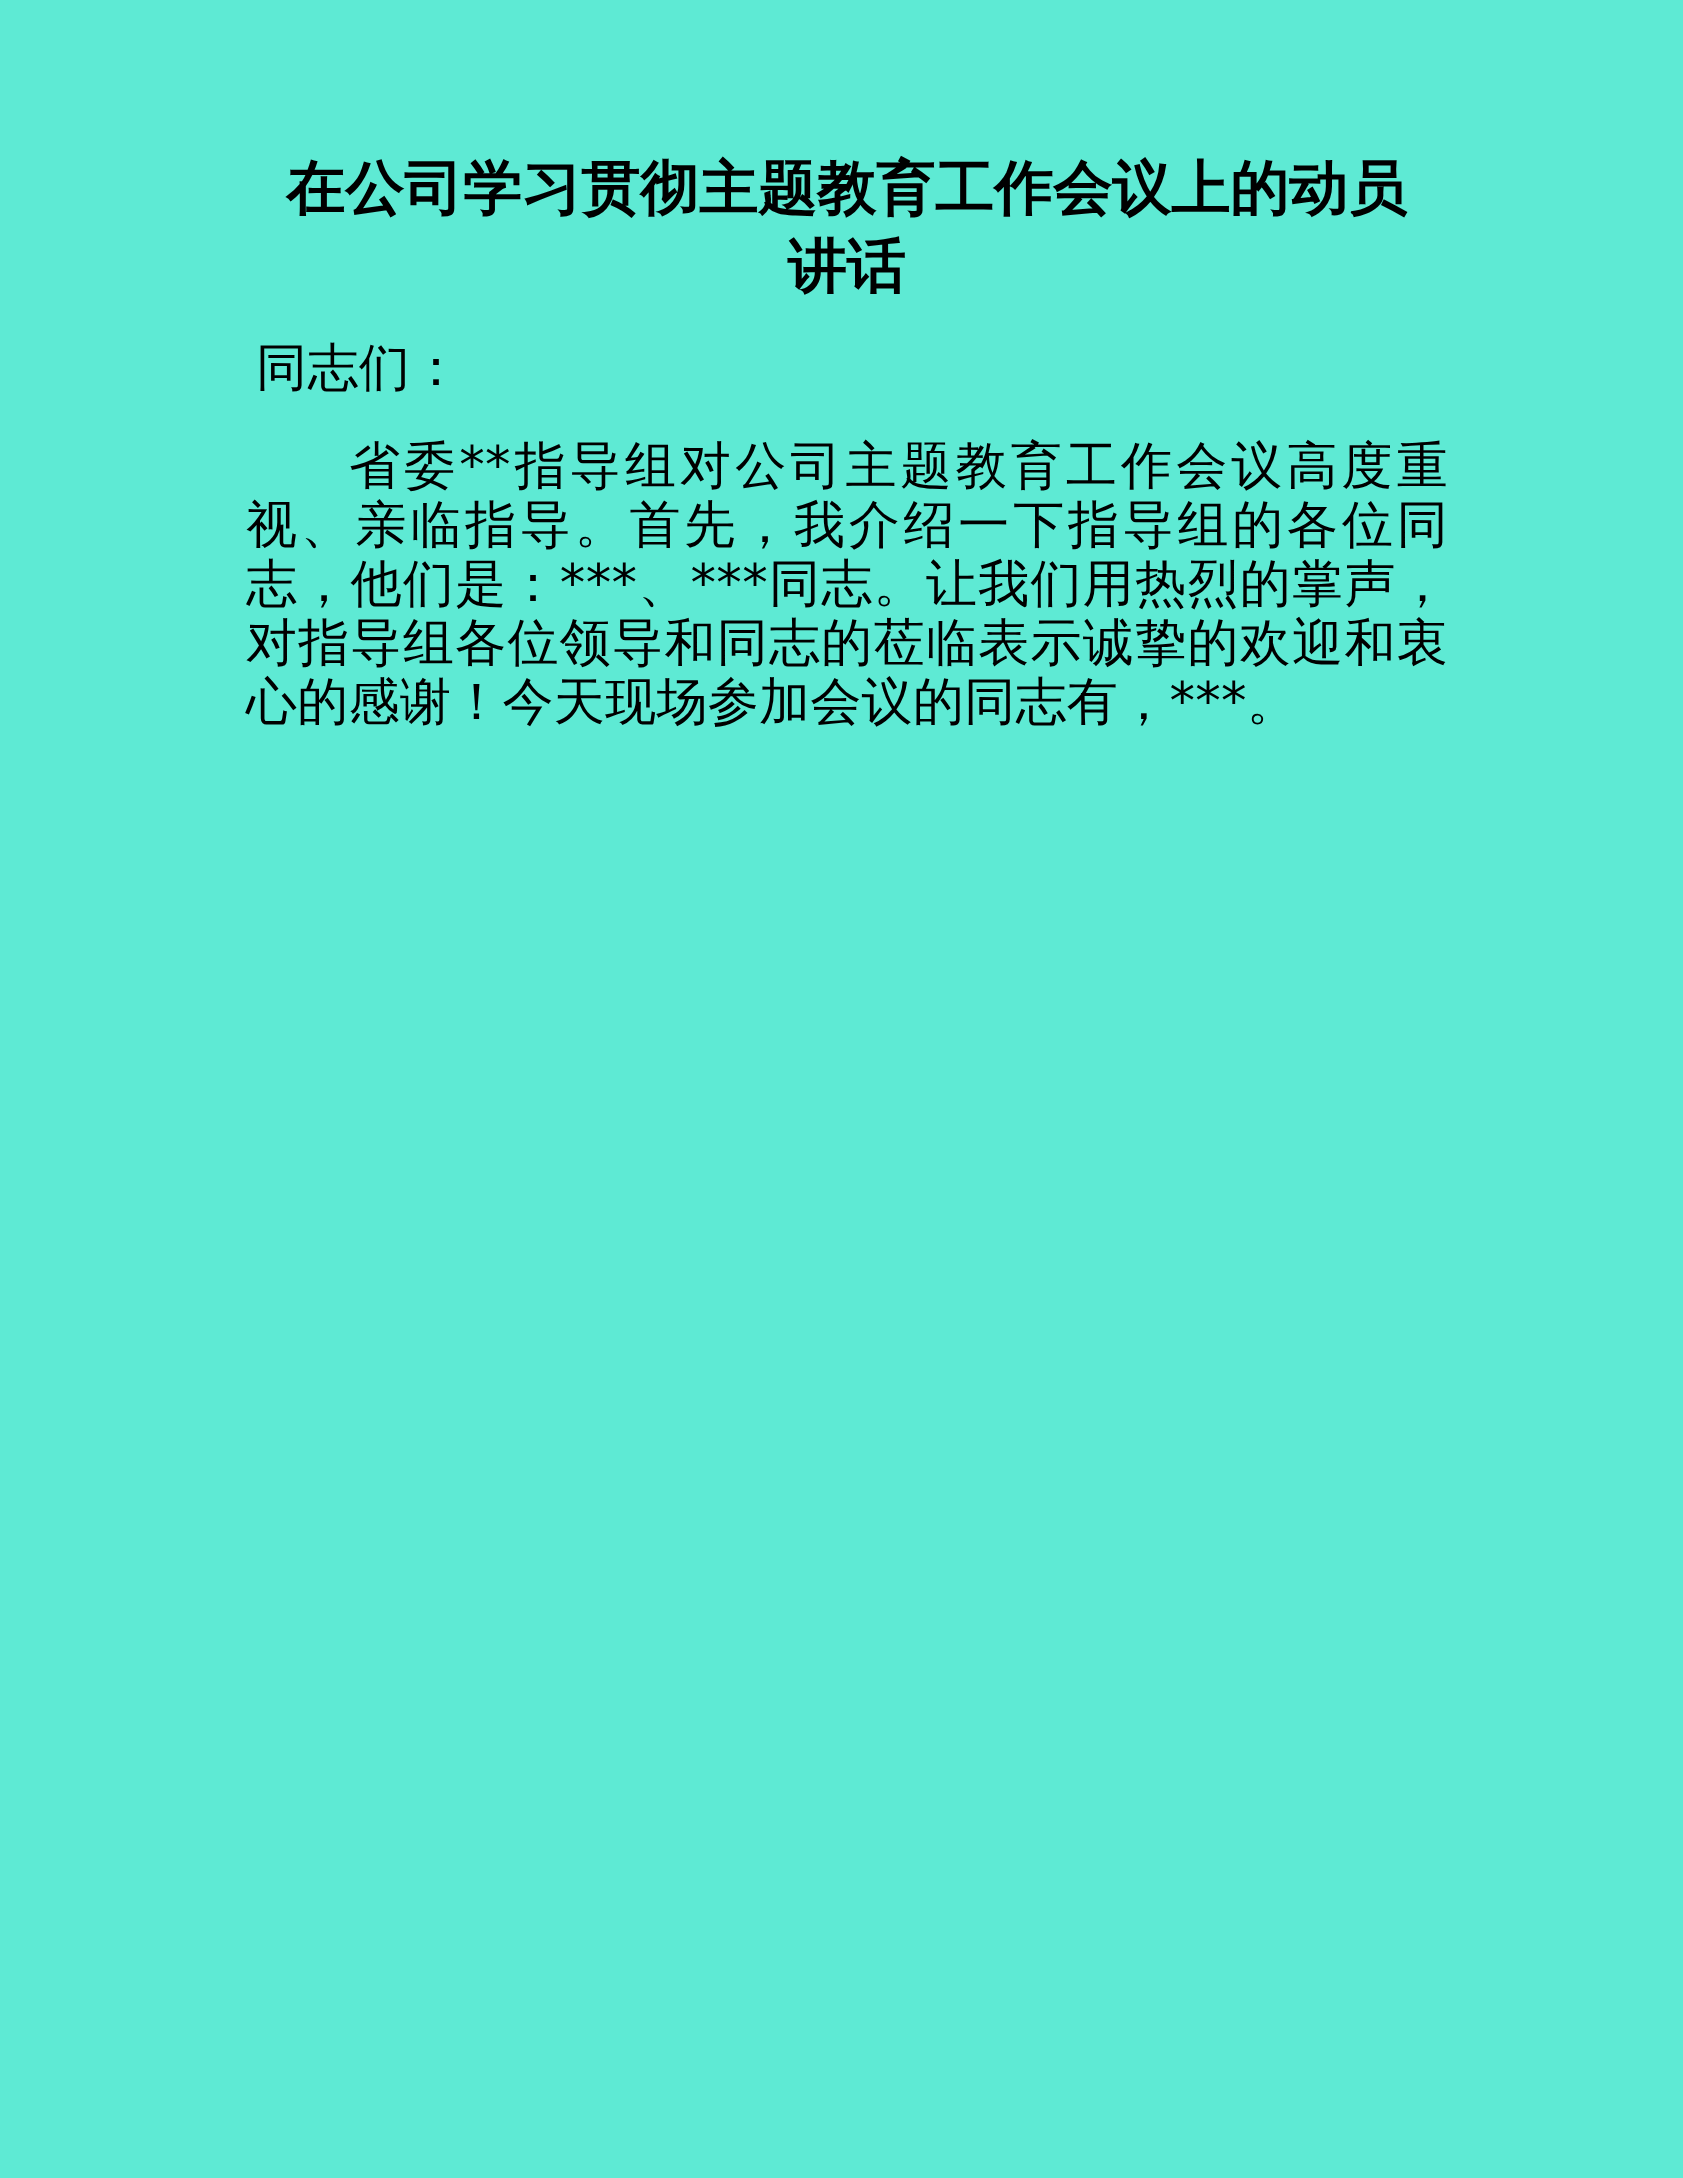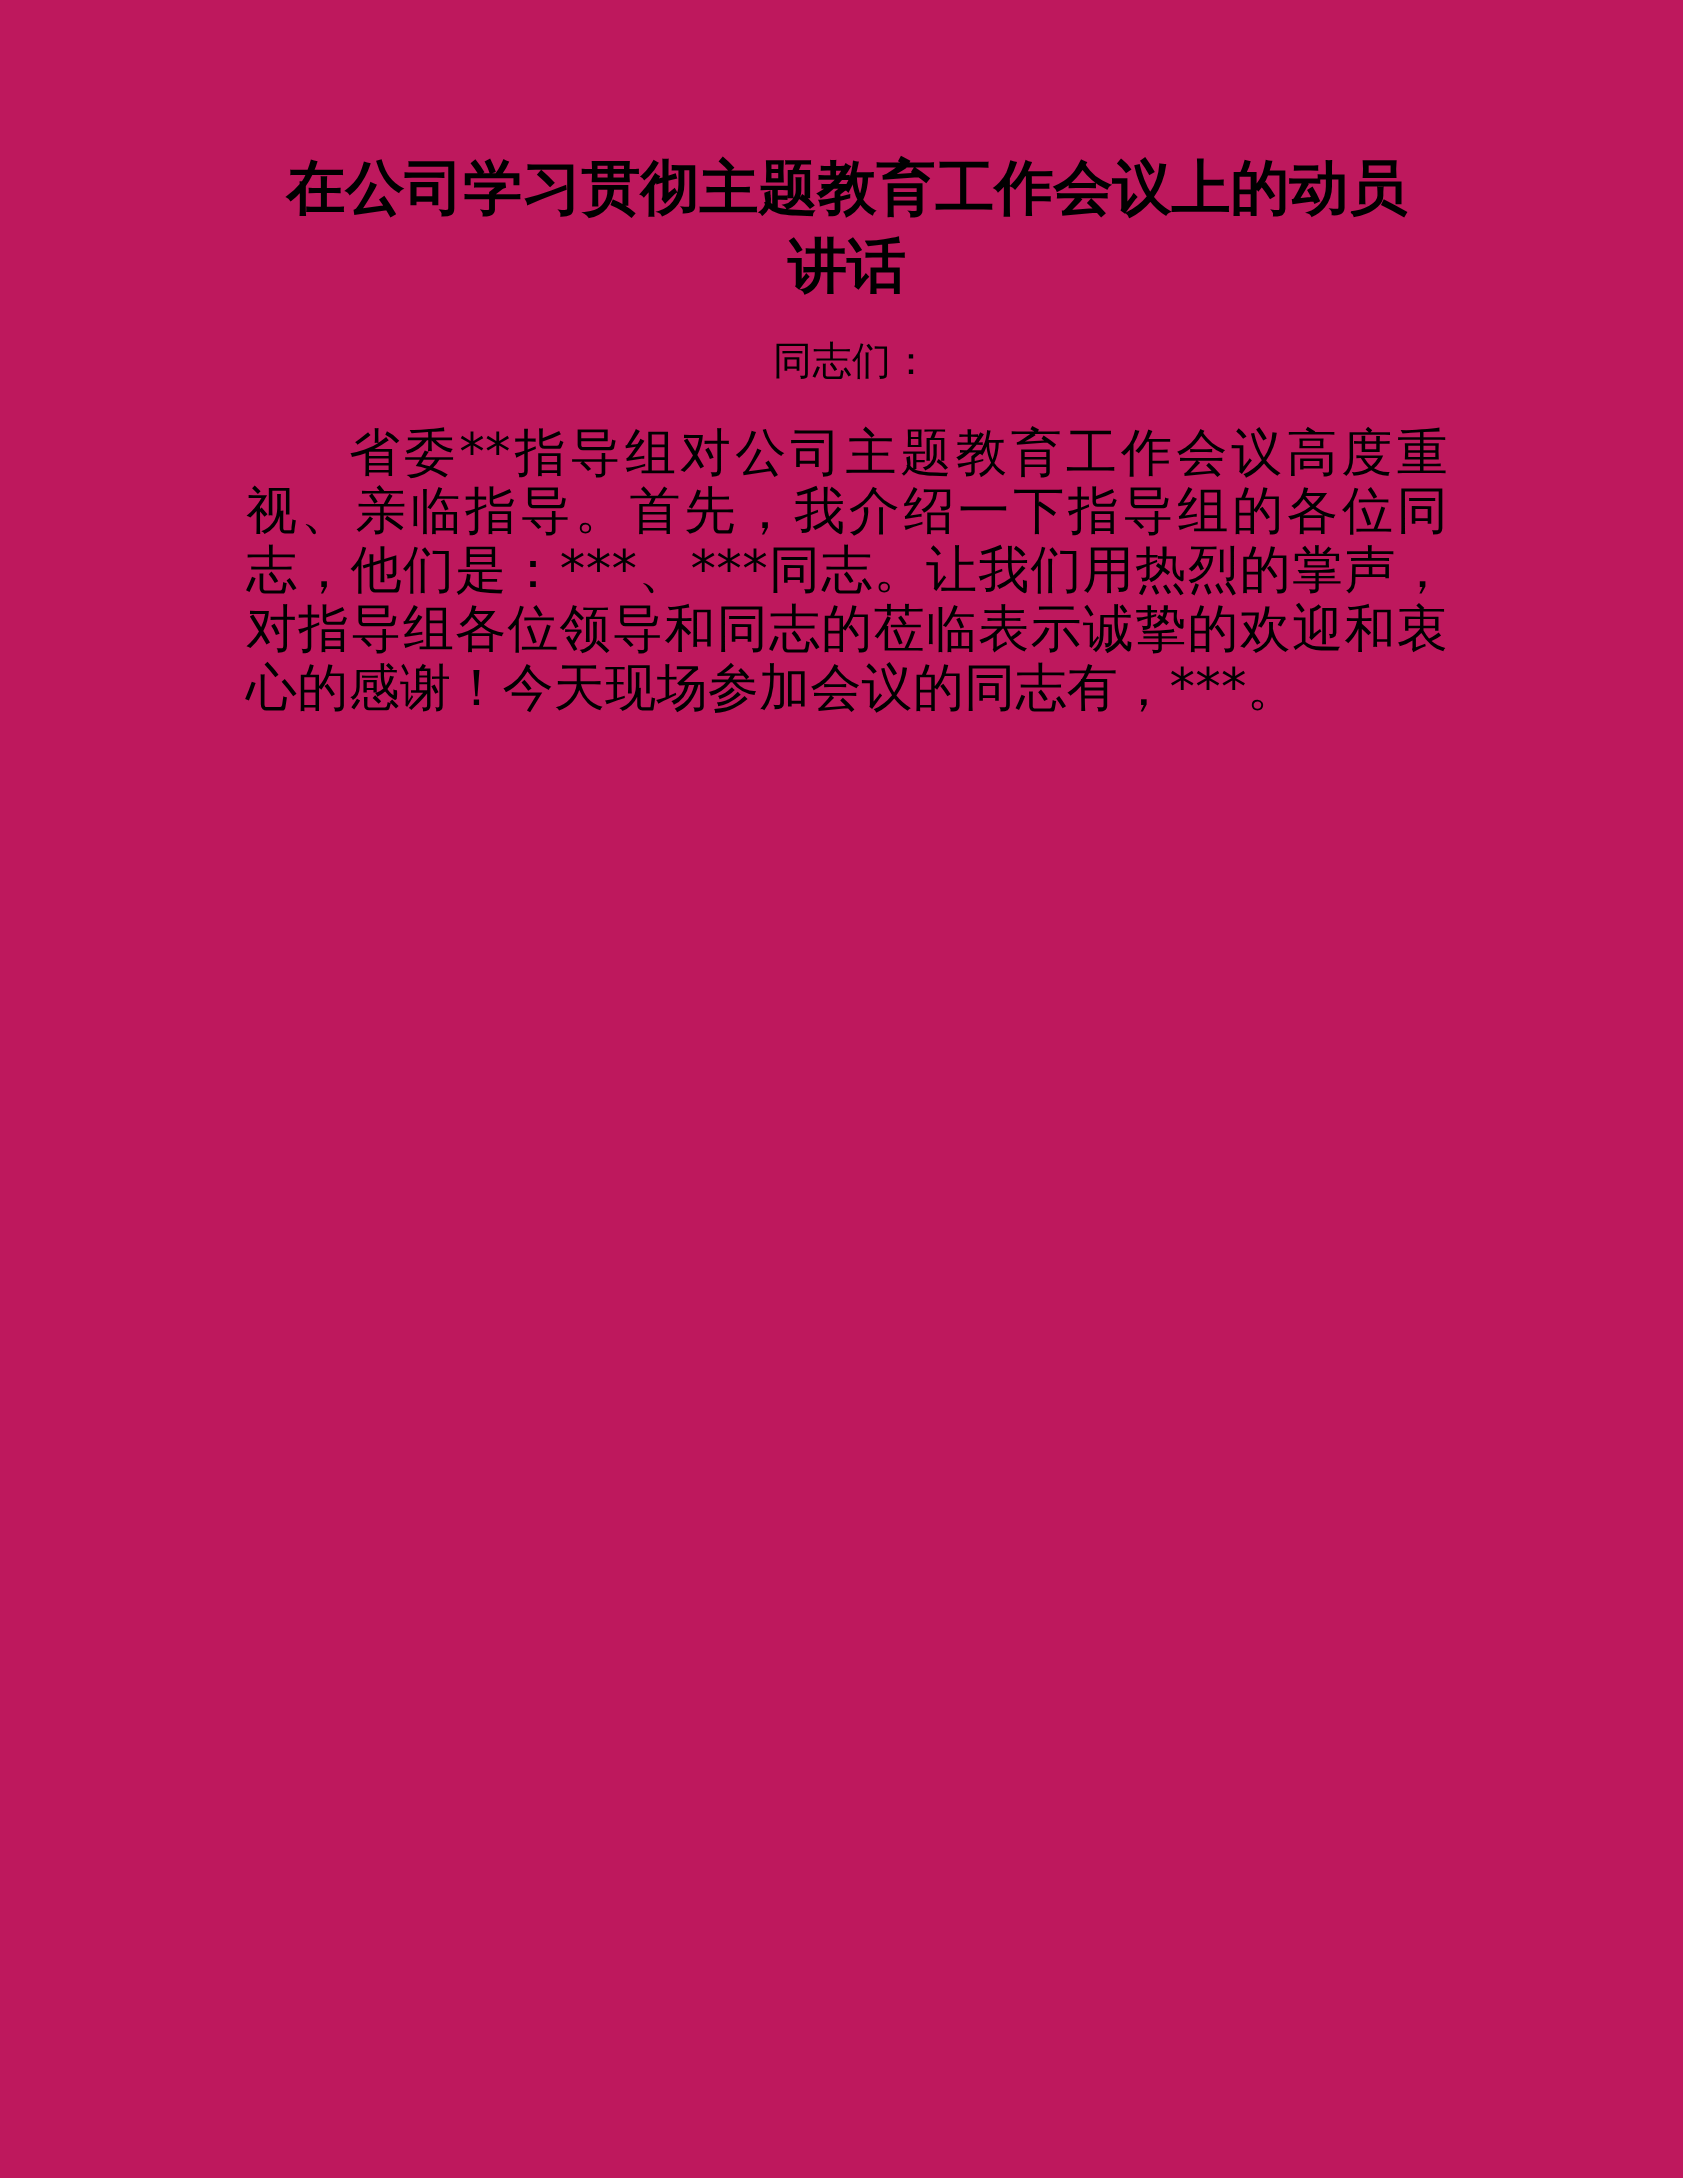--- a/index.html
+++ b/index.html
@@ -13,21 +13,21 @@
     height: 2178px;
     font-family: "DejaVu Sans", "Liberation Sans", sans-serif;
     color: #000000;
     overflow: hidden;
   }
 
   .page {
     position: relative;
     width: 1683px;
     height: 2178px;
-    background: #be185d;
+    background: #5eead4;
     box-sizing: border-box;
     padding: 0;
   }
 
   .content {
     position: absolute;
     left: 246px;
     top: 149px;
     width: 1202px;
   }
@@ -38,27 +38,26 @@
     line-height: 1.32;
     text-align: center;
     letter-spacing: 0px;
     margin: 0 0 34px 0;
     padding: 0 20px;
     box-sizing: border-box;
     color: #000000;
   }
 
   .salutation {
-    font-size: 39px;
+    font-size: 51px;
     line-height: 1.15;
     margin: 0 0 40px 10px;
     text-indent: 0;
     color: #000000;
     letter-spacing: 0.5px;
-    text-align: center;
   }
 
   .body-para {
     font-size: 51px;
     line-height: 1.155;
     text-indent: 103px;
     margin: 0 0 32px 0;
     text-align: justify;
     text-justify: inter-ideograph;
     color: #000000;

